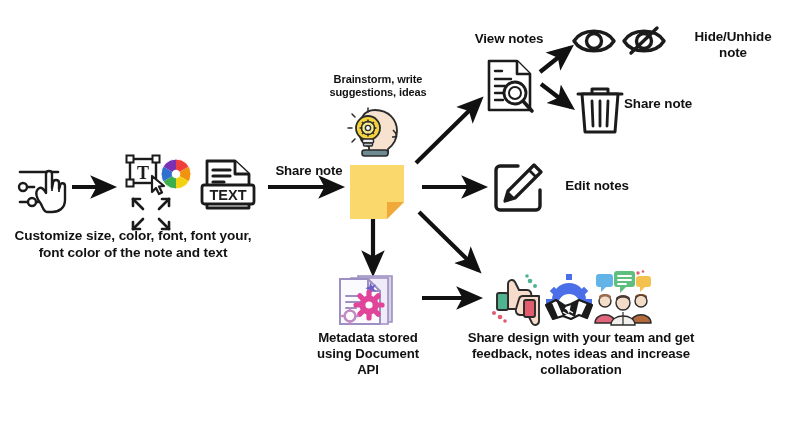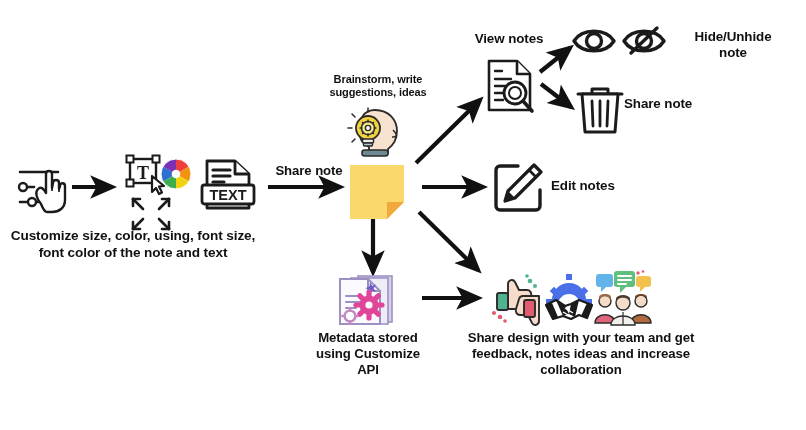--- a/index.html
+++ b/index.html
@@ -152,21 +152,21 @@
       <path d="M8 4 L36 4 L50 17 L50 51 L8 51 Z" fill="#ffffff" stroke="#1b1b1b" stroke-width="2.8" stroke-linejoin="round"></path>
       <path d="M36 4 L36 17 L50 17" fill="#ffffff" stroke="#1b1b1b" stroke-width="2.8" stroke-linejoin="round"></path>
       <line x1="14" y1="13" x2="31" y2="13" stroke="#1b1b1b" stroke-width="3.2" stroke-linecap="round"></line>
       <line x1="14" y1="19" x2="31" y2="19" stroke="#1b1b1b" stroke-width="3.2" stroke-linecap="round"></line>
       <line x1="14" y1="25" x2="25" y2="25" stroke="#1b1b1b" stroke-width="3.2" stroke-linecap="round"></line>
       <rect x="3" y="28" width="52" height="19" rx="2.5" fill="#ffffff" stroke="#1b1b1b" stroke-width="2.8"></rect>
       <text x="29" y="43" font-family="'Liberation Sans', sans-serif" font-size="14.5" font-weight="bold" text-anchor="middle" fill="#1b1b1b">TEXT</text>
     </svg>
   </div>
 
-  <div class="lbl" style="left:8px; top:228px; width:250px; font-size:13.6px;">Customize size, color, using, font size,
+  <div class="lbl" style="left:8px; top:228px; width:250px; font-size:13.6px;">Customize size, color, font, font your,
 font color of the note and text</div>
 
   <div class="lbl" style="left:262px; top:163px; width:94px; font-size:13.2px;">Share note</div>
 
   <div class="lbl" style="left:308px; top:73px; width:140px; font-size:11px;">Brainstorm, write
 suggestions, ideas</div>
 
   <div class="node" style="left:345px; top:104px;">
     <svg width="58" height="56" viewBox="0 0 58 56">
 
@@ -266,21 +266,21 @@
   <div class="node" style="left:492px; top:162px;">
     <svg width="52" height="52" viewBox="0 0 52 52">
       <path d="M26 4 L8 4 C5.8 4 4 5.8 4 8 L4 44 C4 46.2 5.8 48 8 48
                L44 48 C46.2 48 48 46.2 48 44 L48 28" fill="none" stroke="#1b1b1b" stroke-width="3.4" stroke-linecap="round" stroke-linejoin="round"></path>
       <path d="M42 3 L49 10 L23 36 L13 39 L16 29 Z" fill="#ffffff" stroke="#1b1b1b" stroke-width="3.2" stroke-linejoin="round"></path>
       <line x1="37" y1="8" x2="44" y2="15" stroke="#1b1b1b" stroke-width="2.6"></line>
       <path d="M16 29 L13 39 L23 36 Z" fill="#1b1b1b"></path>
     </svg>
   </div>
 
-  <div class="lbl" style="left:551px; top:178px; width:92px; font-size:13.4px; text-align:left;">Edit notes</div>
+  <div class="lbl" style="left:551px; top:178px; width:92px; font-size:13.4px; text-align:center;">Edit notes</div>
 
   <div class="node" style="left:336px; top:274px;">
     <svg width="62" height="54" viewBox="0 0 62 54">
       <path d="M22 2 L46 2 L56 2 L56 48 L28 48 Z" fill="#D8D2E4" stroke="#9C8FC2" stroke-width="1.6"></path>
       <path d="M15 4 L44 4 L52 4 L52 50 L20 50 Z" fill="#EFECF7" stroke="#9C8FC2" stroke-width="1.6"></path>
       <path d="M4 5 L32 5 L44 17 L44 50 L4 50 Z" fill="#FBFAFE" stroke="#9C8FC2" stroke-width="2"></path>
       <path d="M32 5 L32 17 L44 17" fill="none" stroke="#9C8FC2" stroke-width="2" stroke-linejoin="round"></path>
       <g stroke="#9C8FC2" stroke-width="2" stroke-linecap="round">
         <line x1="10" y1="22" x2="26" y2="22"></line>
         <line x1="10" y1="28" x2="26" y2="28"></line>
@@ -312,21 +312,21 @@
           <line x1="0" y1="-7.8" x2="0" y2="-5.6"></line>
           <line x1="0" y1="5.6" x2="0" y2="7.8"></line>
           <line x1="-7.8" y1="0" x2="-5.6" y2="0"></line>
           <line x1="5.6" y1="0" x2="7.8" y2="0"></line>
         </g>
       </g>
     </svg>
   </div>
 
   <div class="lbl" style="left:303px; top:330px; width:130px; font-size:13.2px;">Metadata stored
-using Customize
+using Document
 API</div>
 
   <div class="node" style="left:489px; top:272px;">
     <svg width="54" height="54" viewBox="0 0 54 54">
 
       <path d="M19 22 L19 12 C19 8 24 6.5 26 10 L30 18 L38 18
                C41 18 43 21 42 24 L39 34 C38.4 36.2 36.6 37 35 37 L19 37 Z" fill="#F7DCCB" stroke="#2b2b2b" stroke-width="1.9" stroke-linejoin="round"></path>
       <rect x="8" y="21" width="11" height="17" rx="2" fill="#4FB390" stroke="#2b2b2b" stroke-width="1.9"></rect>
 
       <path d="M34 33 L34 43 C34 47 29 48.5 27 45 L23 37 L15 37

